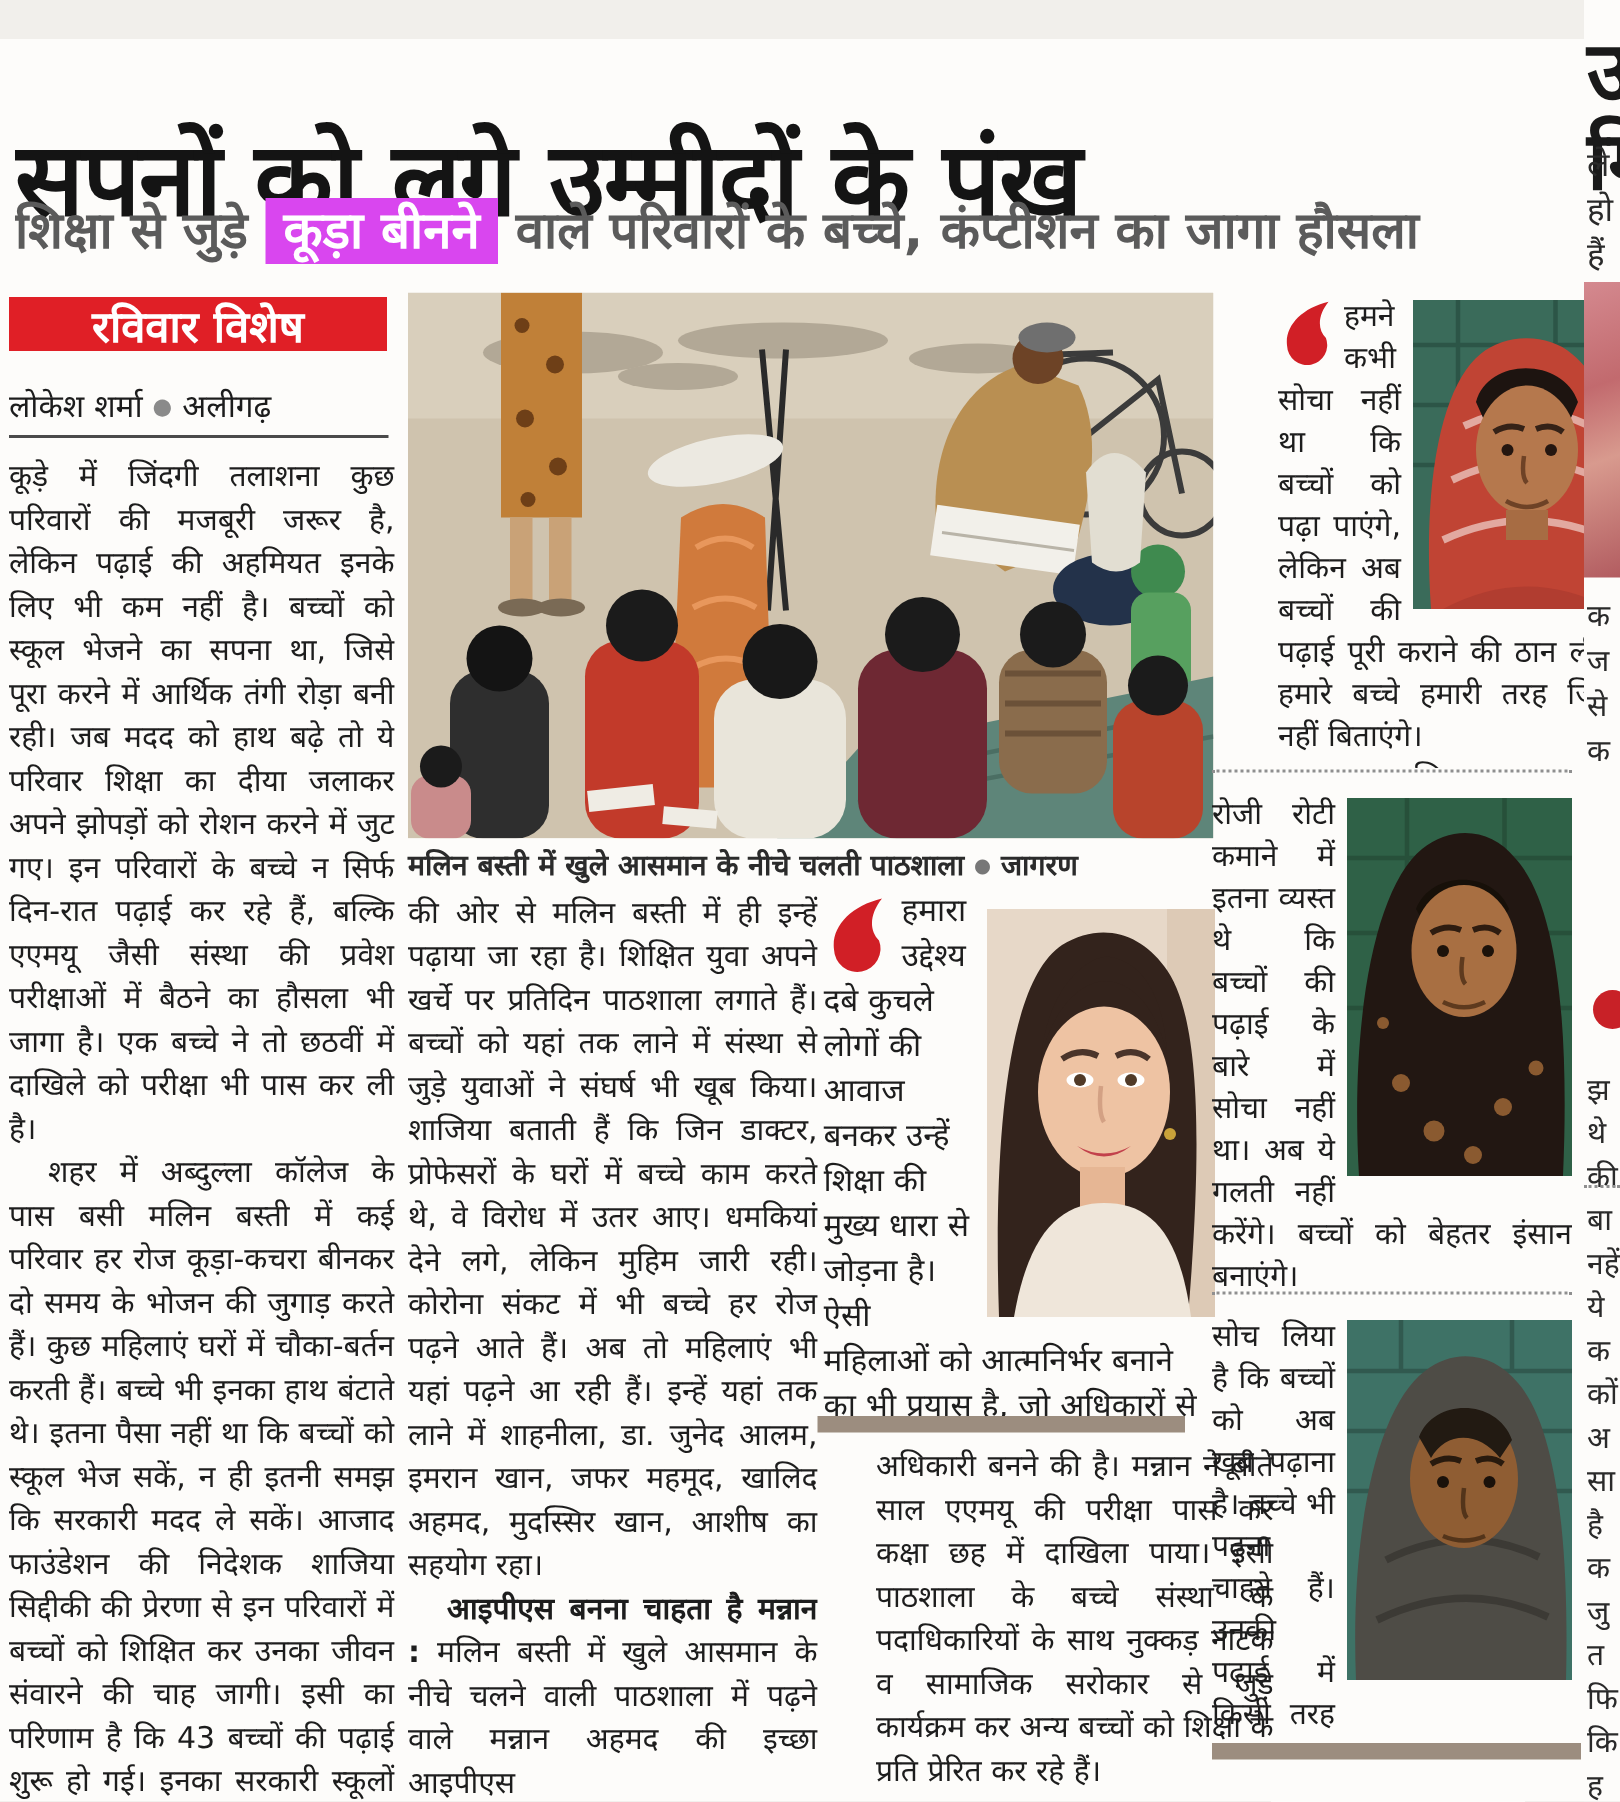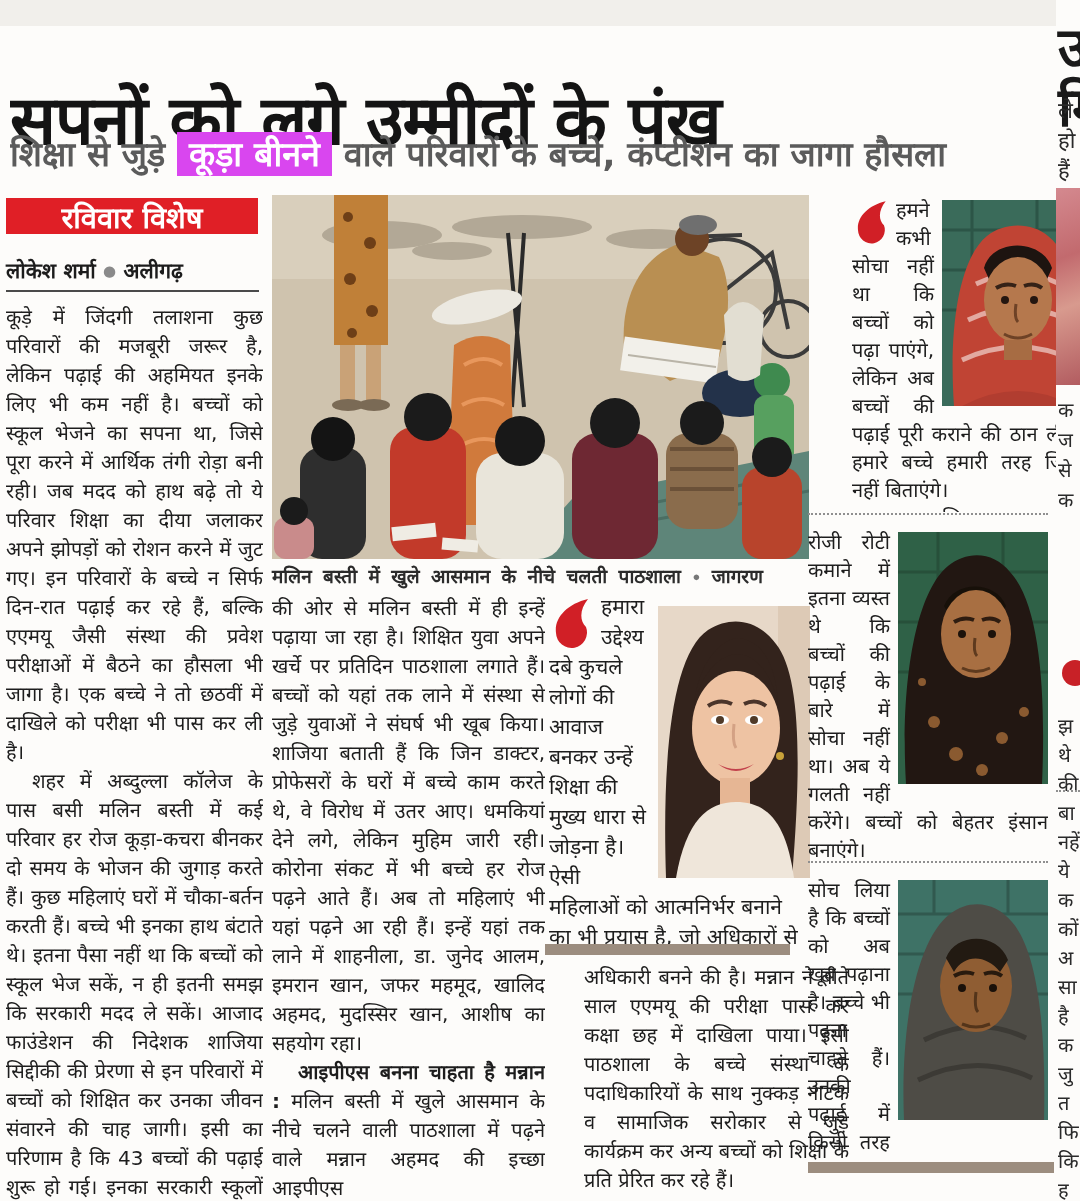--- a/index.html
+++ b/index.html
@@ -6,29 +6,29 @@
   .page{position:relative;width:1080px;height:1201px;background:#fdfcfa;overflow:hidden;
         font-family:"DejaVu Sans","Liberation Sans",sans-serif;color:#1d1d1d;}
   .abs{position:absolute;}
   .topstrip{left:0;top:0;width:1080px;height:26px;background:#f1efeb;}
   .headline{left:10px;top:26px;width:1046px;height:100px;font-size:68px;line-height:98px;
             font-weight:bold;color:#141414;white-space:nowrap;overflow:hidden;letter-spacing:-1px;}
   .subhead{left:10px;top:128px;width:1046px;font-size:34px;line-height:52px;font-weight:bold;color:#5b5b5b;white-space:nowrap;overflow:hidden;}
   .subhead .hl{background:#d946ef;color:#ffffff;padding:2px 12px;}
   .kicker{left:6px;top:198px;width:252px;height:36px;background:#e01f26;display:flex;align-items:center;justify-content:center;}
   .kicker span{color:#fff;font-weight:bold;font-size:29px;}
-  .byline{left:6px;top:256px;width:256px;font-size:21px;font-weight:bold;color:#1c1c1c;}
+  .byline{left:6px;top:256px;width:256px;font-size:21px;font-weight:normal;color:#1c1c1c;}
   .byline .dot{color:#8a8a8a;font-size:15px;vertical-align:2px;}
   .rule{left:6px;top:290px;width:253px;height:2px;background:#4a4a4a;}
   .bodytext{font-size:20px;line-height:29px;text-align:justify;color:#1d1d1d;overflow:hidden;}
   .bodytext p{margin:0;}
   .bodytext p + p{text-indent:26px;}
   .col1{left:6px;top:303px;width:257px;height:898px;}
   .photo{left:272px;top:195px;width:537px;height:364px;overflow:hidden;}
-  .caption{left:272px;top:563px;width:537px;font-size:19px;font-weight:bold;color:#2b2b2b;font-family:Liberation Mono, monospace;}
+  .caption{left:272px;top:563px;width:537px;font-size:19px;font-weight:bold;color:#2b2b2b;}
   .caption .dot{color:#777;font-size:13px;vertical-align:2px;}
   .col2{left:272px;top:594px;width:273px;height:607px;}
   .qblock{left:549px;top:592px;width:261px;height:352px;font-size:21px;line-height:30px;overflow:hidden;text-align:left;}
   .qblock .portrait{float:right;width:152px;height:272px;margin:14px 0 6px 8px;}
   .qmark{float:left;width:44px;height:52px;margin:4px 8px 0 0;}
   .attr{font-size:20px;line-height:29px;}
   .attr b{color:#111;}
   .barbrown{background:#9c8d7f;height:11px;}
   .bar1{left:545px;top:944px;width:245px;}
   .col3{left:547px;top:963px;width:265px;height:238px;margin-left:37px;}

